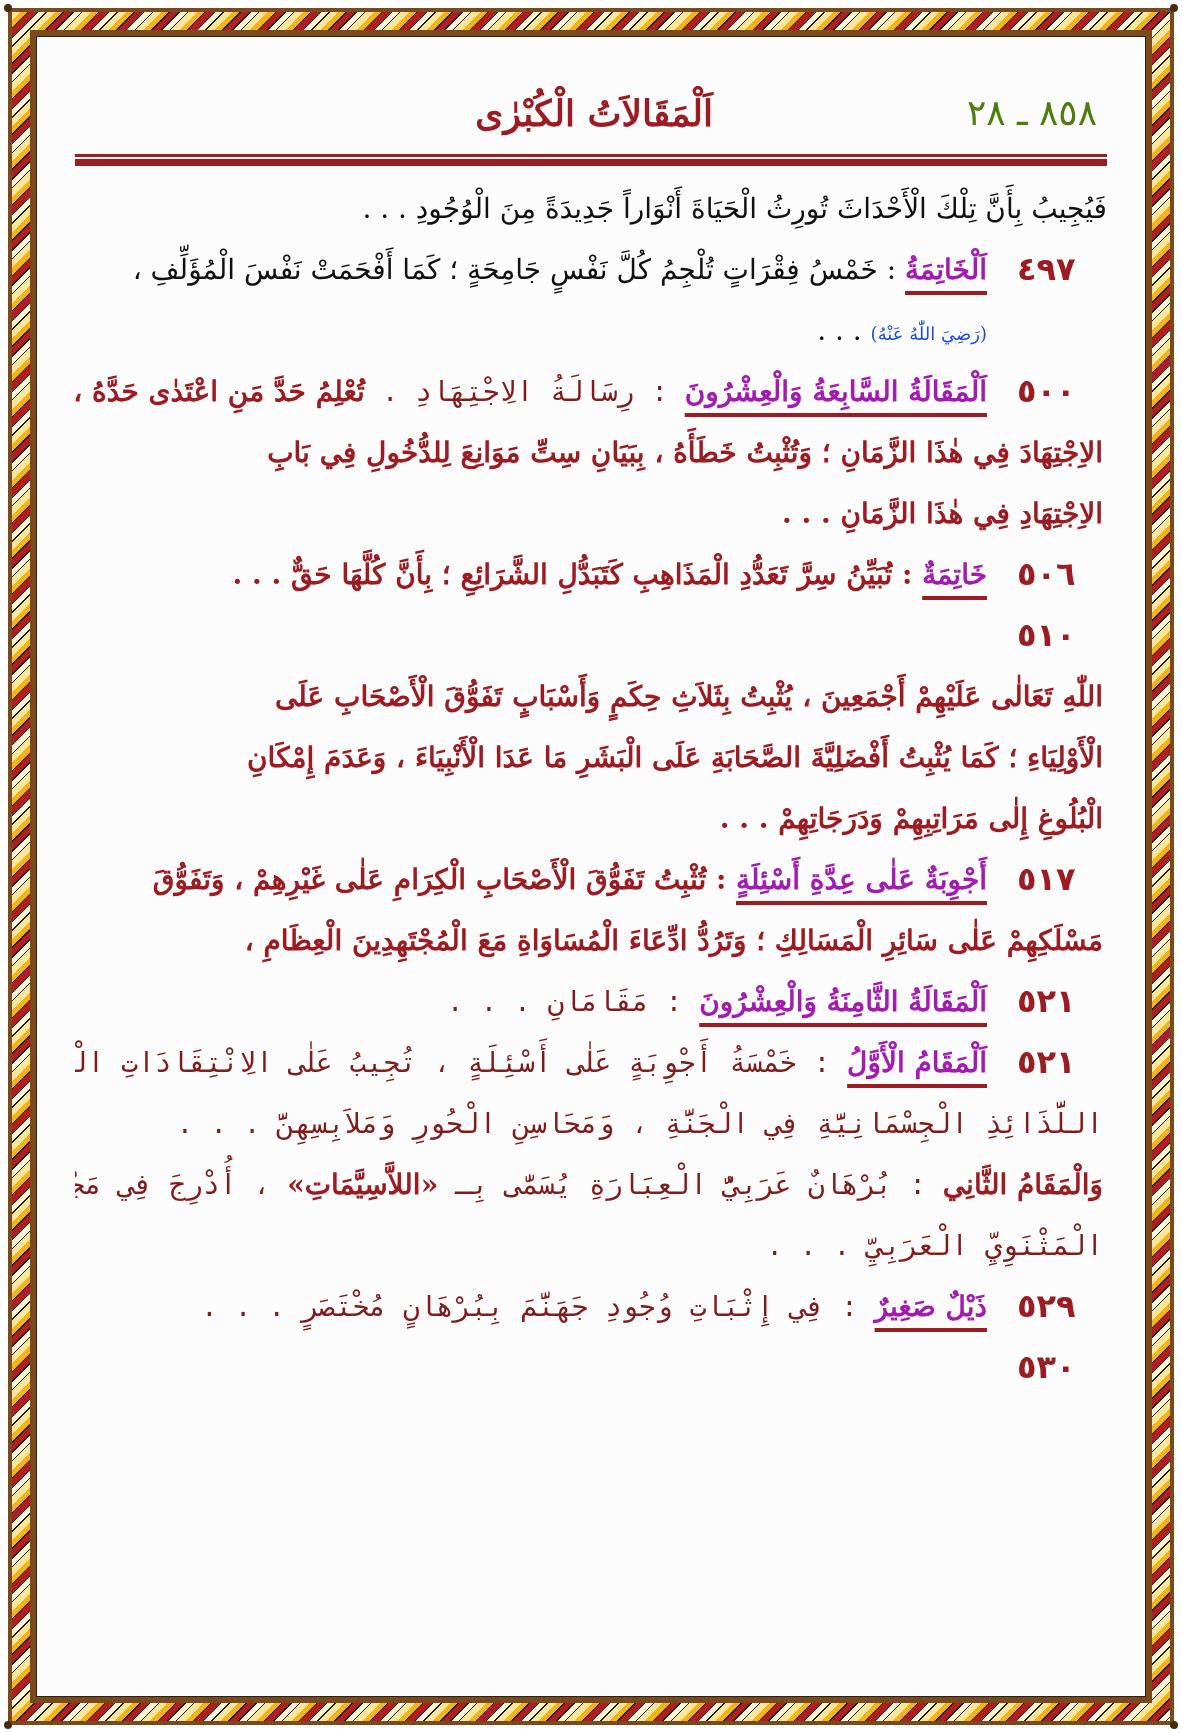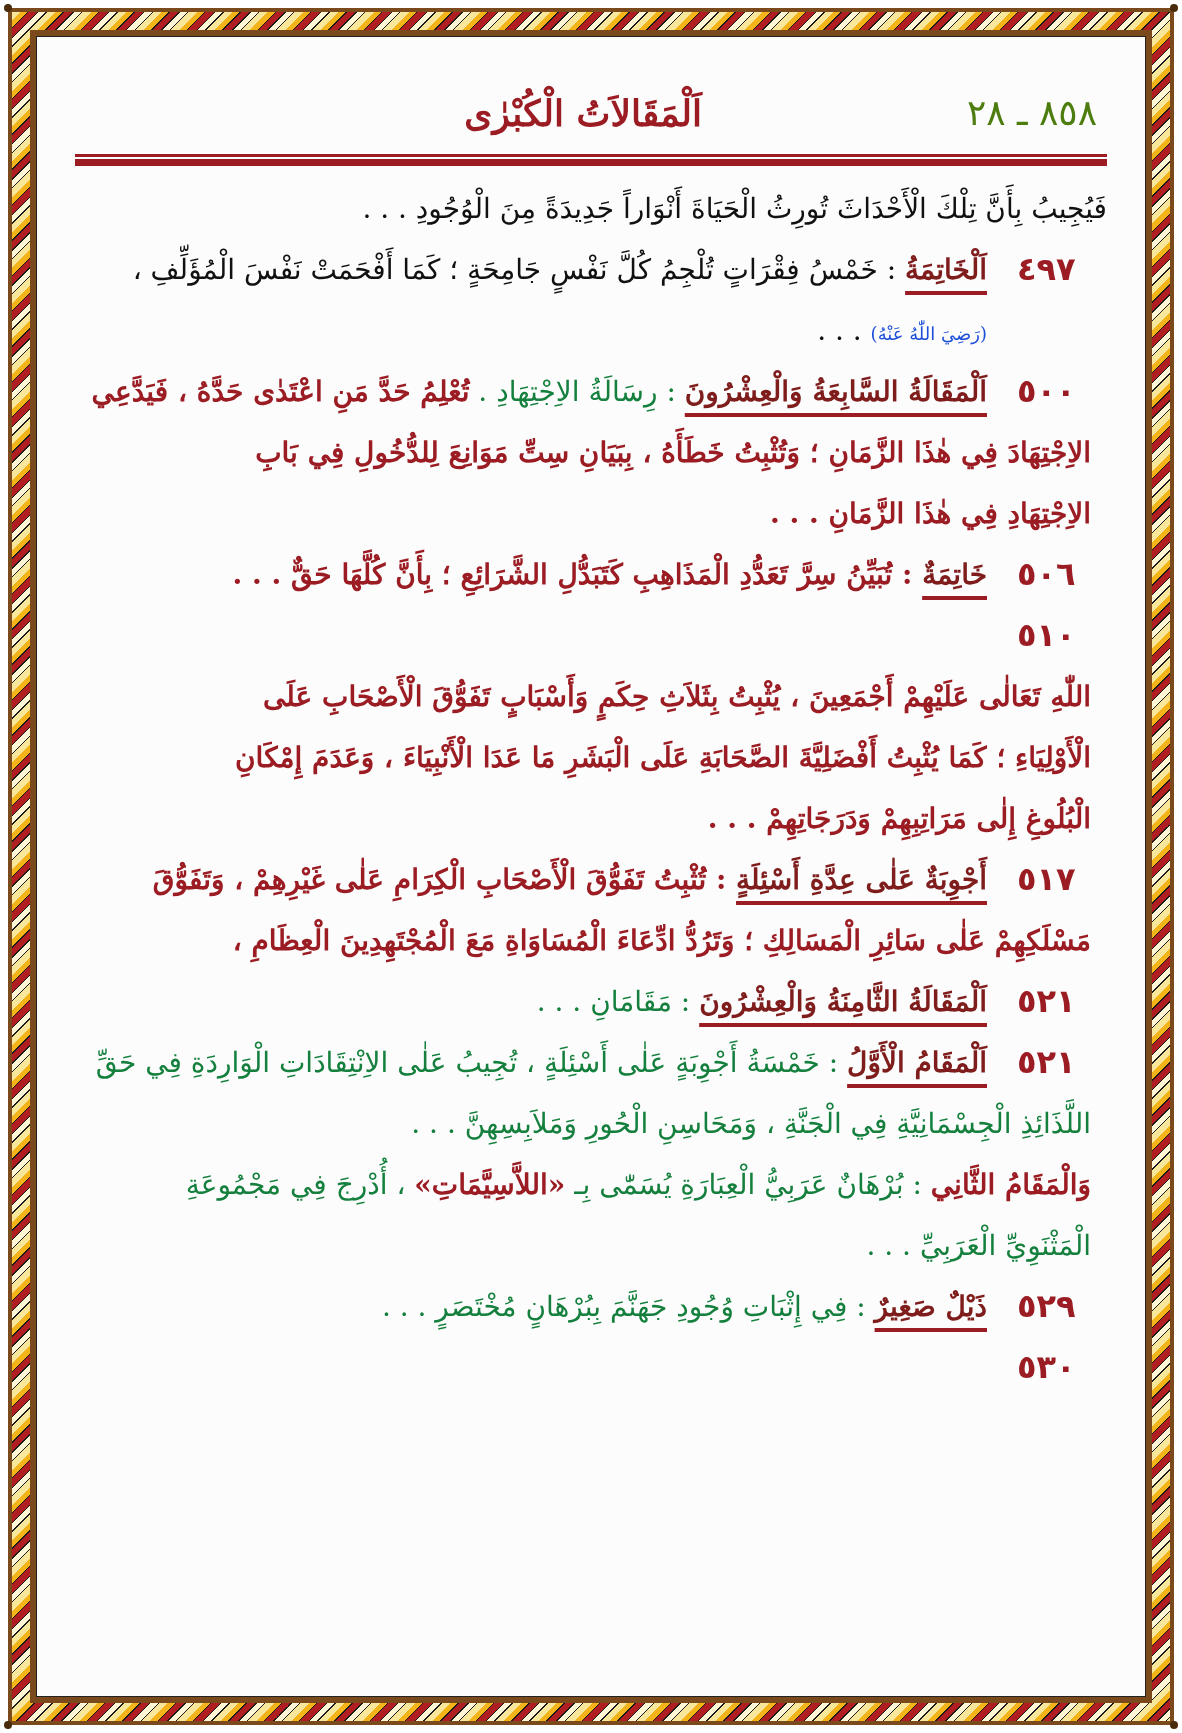--- a/index.html
+++ b/index.html
@@ -63,21 +63,21 @@
 
     
     .header {
       position: absolute;
       left: 75px; right: 75px;
       top: 92px; height: 50px;
       direction: rtl;
     }
     .header-title {
       position: absolute;
-      right: 405px; top: 0;
+      right: 394px; top: 0;
       font-size: 36px;
       font-weight: bold;
       color: #9b1c23;
       white-space: nowrap;
     }
     .header-page {
       position: absolute;
       right: 10px; top: 0;
       font-size: 36px;
       font-weight: normal;
@@ -119,31 +119,31 @@
       text-align: left;
       color: #9b1c23;
       font-weight: bold;
       font-size: 32px;
       font-family: "DejaVu Sans", sans-serif;
     }
     .entry .txt {
       margin-right: 120px;
       direction: rtl;
     }
-    .entry .txt.full { margin-right: 16px; }
+    .entry .txt.full { margin-right: 4px; }
     .head {
-      color: #7f1d1d;
+      color: #a21caf;
       font-weight: bold;
       text-decoration: underline;
       text-decoration-color: #9b1c23;
       text-decoration-thickness: 4px;
       text-underline-offset: 12px;
     }
     .red { color: #9b1c23; font-weight: bold; }
-    .black { color: #15803d; }
+    .black { color: #7f1d1d; font-family: Liberation Mono, monospace; }
     .honor {
       font-size: 18px;
       color: #1d4ed8;
     }
   </style>
 </head>
 <body>
 
 <div class="frame-outer"></div>
 <div class="frame-braid"></div>

